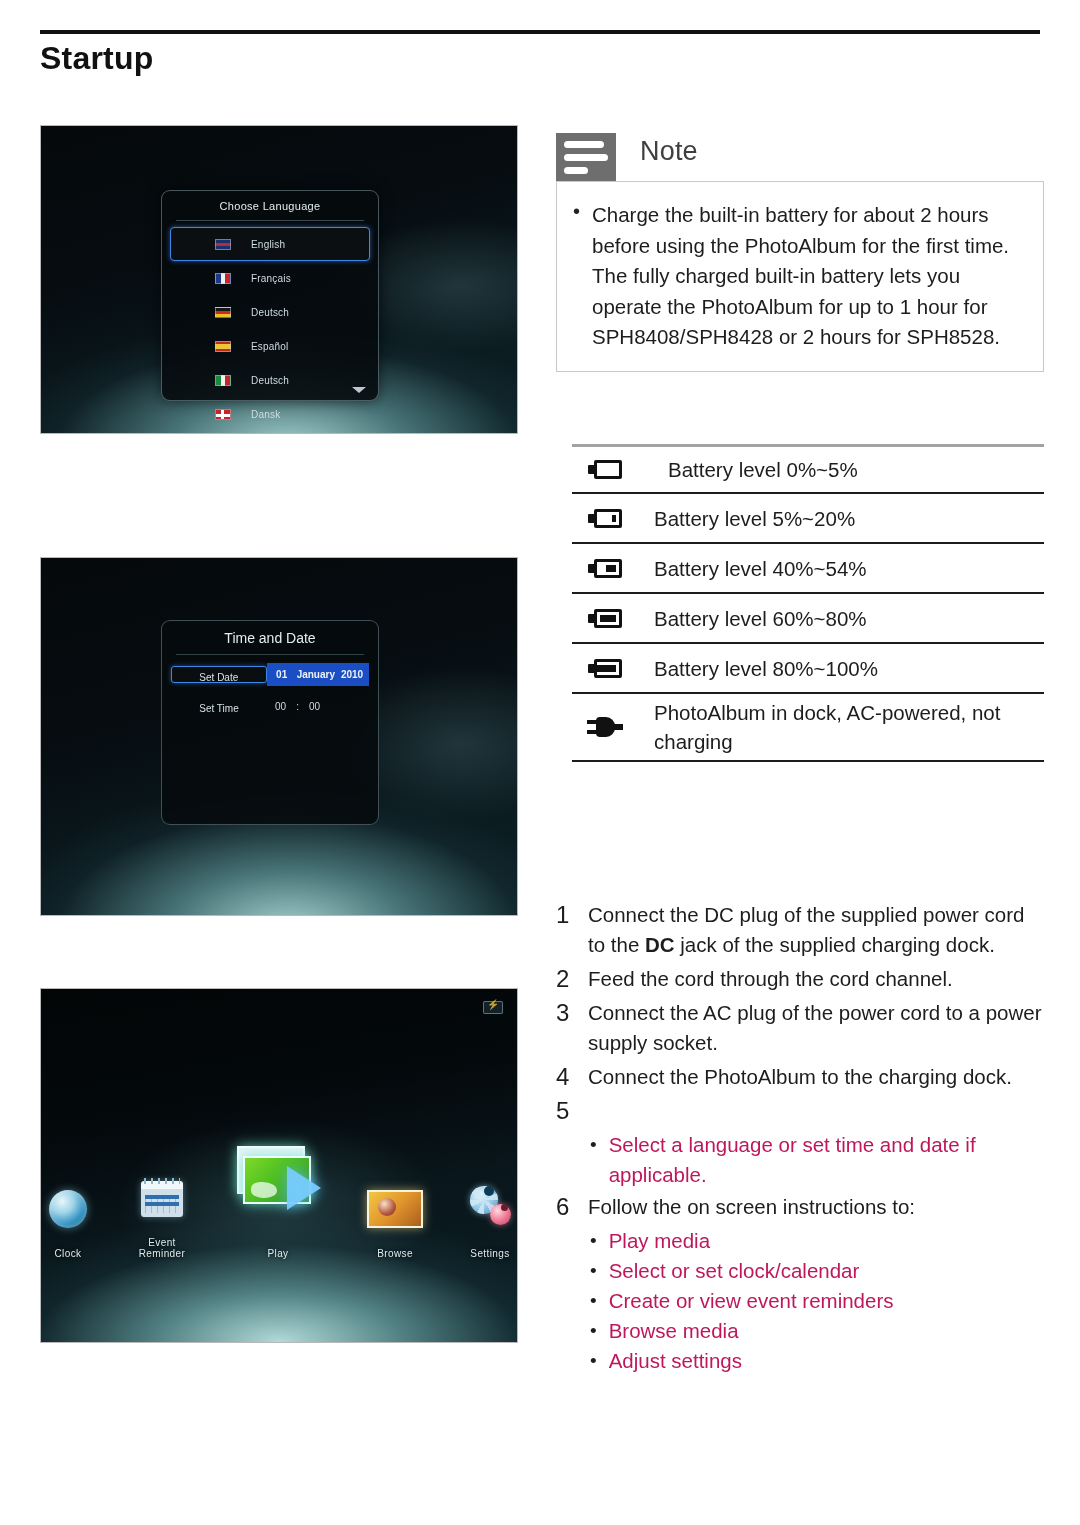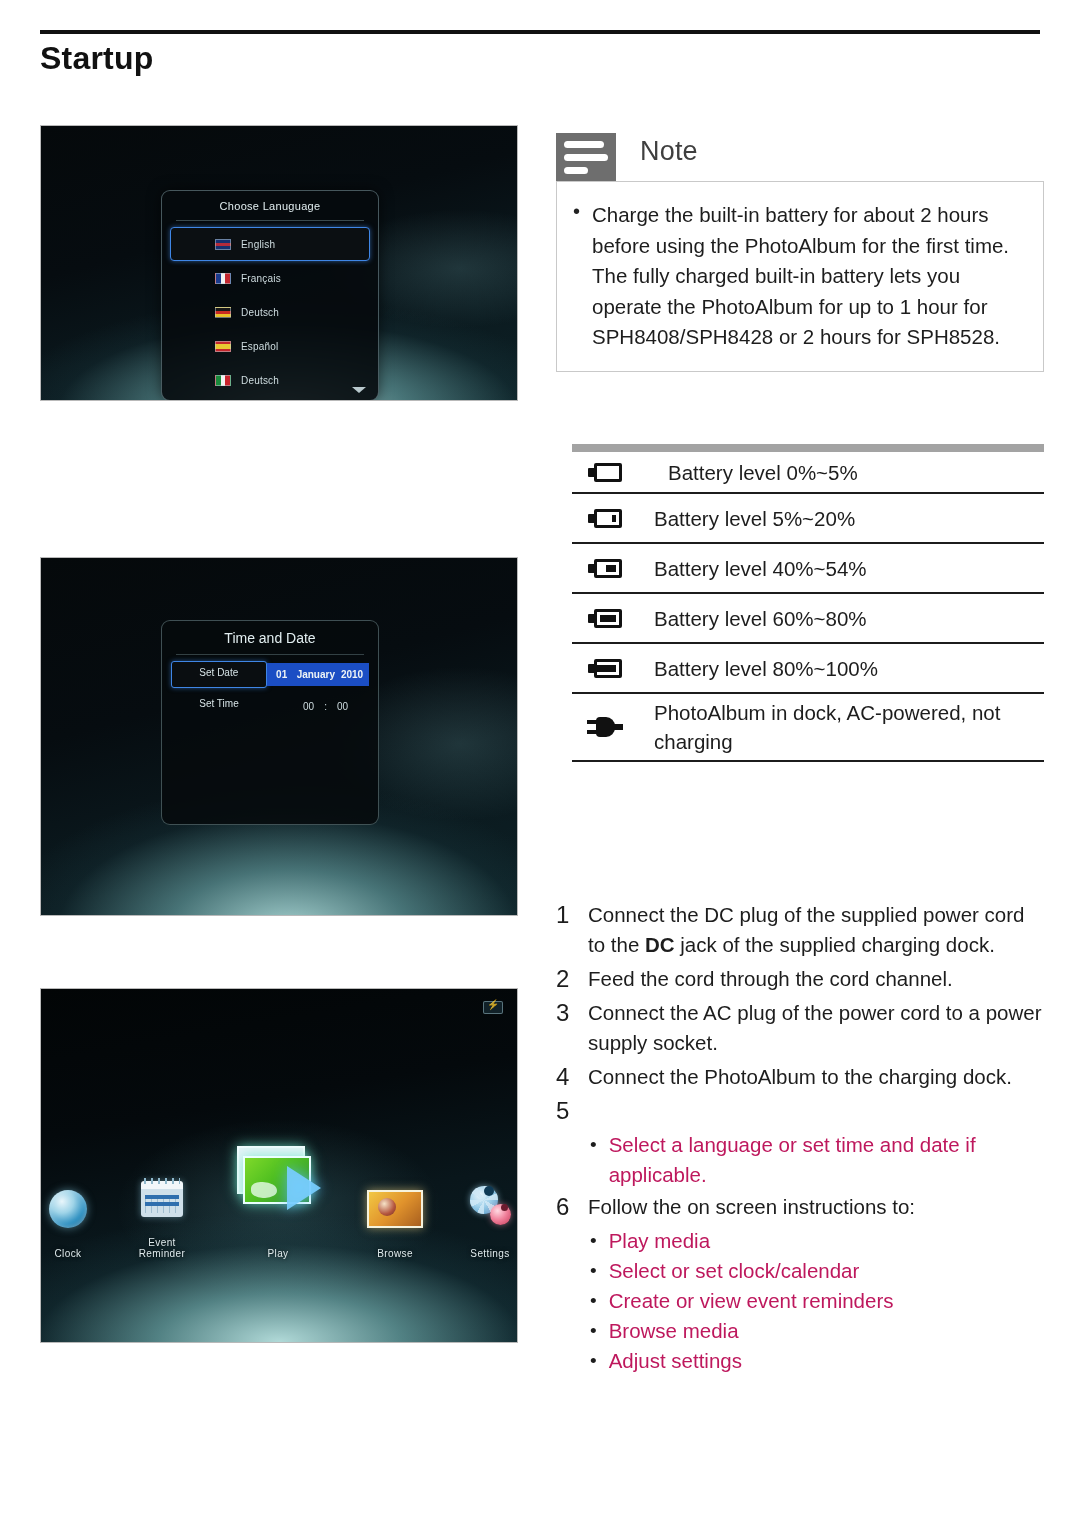--- a/index.html
+++ b/index.html
@@ -21,21 +21,21 @@
     font-size: 32px; font-weight: bold; color: #111;
     letter-spacing: .2px;
   }
 
   
   .shot {
     position: absolute; left: 40px; width: 478px;
     border: 1px solid #b9b9b9;
     overflow: hidden;
   }
-  .shot-1 { top: 125px; height: 276px; }
+  .shot-1 { top: 125px; height: 309px; }
   .shot-2 { top: 557px; height: 359px; }
   .shot-3 { top: 988px; height: 355px; }
 
   .dev-bg {
     position: absolute; inset: 0;
     background:
       radial-gradient(ellipse 78% 52% at 52% 104%, rgba(176,222,220,.92) 0%, rgba(120,186,188,.55) 32%, rgba(36,76,84,.18) 62%, rgba(0,0,0,0) 78%),
       radial-gradient(ellipse 38% 30% at 88% 52%, rgba(120,175,180,.20) 0%, rgba(0,0,0,0) 72%),
       linear-gradient(165deg, #05090b 0%, #060c10 38%, #0a171c 62%, #0d2126 100%);
   }
@@ -56,21 +56,21 @@
   }
   .lang-title {
     text-align: center; color: #e2eef0; font-size: 11px;
     padding-top: 9px; letter-spacing: .3px;
   }
   .lang-sep {
     margin: 8px 14px 0; height: 1px; background: rgba(160,195,200,.35);
   }
   .lang-list { padding: 6px 8px 0; }
   .lang-row {
-    display: flex; align-items: center; gap: 10px;
+    display: flex; align-items: center; gap: 20px;
     height: 21px; padding: 16px 6px; border: 1px solid transparent; border-radius: 4px;
   }
   .lang-row.sel {
     border-color: #3f86e6; background: #0b0f12;
     box-shadow: 0 0 5px rgba(63,134,230,.6);
   }
   .lang-row .flag {
     width: 16px; height: 11px; flex: 0 0 16px;
     border: 1px solid rgba(190,210,215,.5);
     margin-left: 38px;
@@ -96,34 +96,34 @@
   .td-dialog {
     position: absolute; left: 120px; top: 62px; width: 218px; height: 205px;
     background: rgba(6,10,13,.88);
     border: 1px solid rgba(150,185,190,.40);
     border-radius: 9px;
   }
   .td-title { text-align: center; color: #e2eef0; font-size: 14px; padding-top: 9px; }
   .td-sep { margin: 8px 14px 0; height: 1px; background: rgba(160,195,200,.30); }
   .td-row { display: flex; align-items: center; height: 25px; margin-top: 7px; padding: 0 9px; }
   .td-key {
-    width: 96px; height: 27px; line-height: 21px; text-align: center;
+    width: 96px; height: 17px; line-height: 21px; text-align: center;
     color: #d6e3e6; font-size: 10px;
   }
   .td-row.sel .td-key {
     border: 1px solid #3f86e6; border-radius: 3px; background: #0a0e11;
     box-shadow: 0 0 5px rgba(63,134,230,.55);
   }
   .td-vals { display: flex; align-items: center; height: 23px; flex: 1; }
   .td-row.sel .td-vals { background: #1b4ec4; }
   .td-vals span { color: #eef4f6; font-size: 10px; font-weight: bold; }
   .td-d1 { width: 30px; text-align: center; }
   .td-d2 { flex: 1; text-align: center; }
   .td-d3 { width: 34px; text-align: center; }
-  .td-row.plain .td-vals { padding-left: 8px; gap: 10px; margin-left: 28px; }
+  .td-row.plain .td-vals { padding-left: 8px; gap: 10px; }
   .td-row.plain .td-vals span { font-weight: normal; color: #cfdde0; }
 
   
   .home-icons {
     position: absolute; left: 0; right: 0; top: 140px; height: 130px;
     display: flex; align-items: flex-end; justify-content: center; gap: 40px;
   }
   .hi { position: relative; width: 74px; text-align: center; }
   .hi .glyph { height: 56px; display: flex; align-items: flex-end; justify-content: center; }
   .hi .cap {
@@ -252,21 +252,21 @@
   .note-item .bullet { font-size: 20px; line-height: 22px; color: #222; }
   .note-item .txt { font-size: 20.5px; line-height: 30.5px; color: #1d1d1d; }
 
   
   .btable { position: absolute; left: 16px; top: 444px; width: 472px; }
   .brow {
     display: flex; align-items: center; gap: 18px;
     border-bottom: 2px solid #1c1c1c;
     min-height: 50px; padding: 4px 0 4px 2px;
   }
-  .brow:first-child { border-top: 8px solid #a3a3a3; gap: 32px; }
+  .brow:first-child { border-top: 3px solid #a3a3a3; gap: 32px; }
   .brow .icell { width: 62px; flex: 0 0 62px; display: flex; justify-content: center; }
   .brow .tcell { font-size: 20.5px; line-height: 29px; color: #1d1d1d; }
 
   .batt { position: relative; width: 34px; height: 19px; }
   .batt .body {
     position: absolute; left: 6px; top: 0; right: 0; bottom: 0;
     border: 3px solid #111; border-radius: 2px; background: #fff;
   }
   .batt .tip {
     position: absolute; left: 0; top: 5px; width: 7px; height: 9px;

